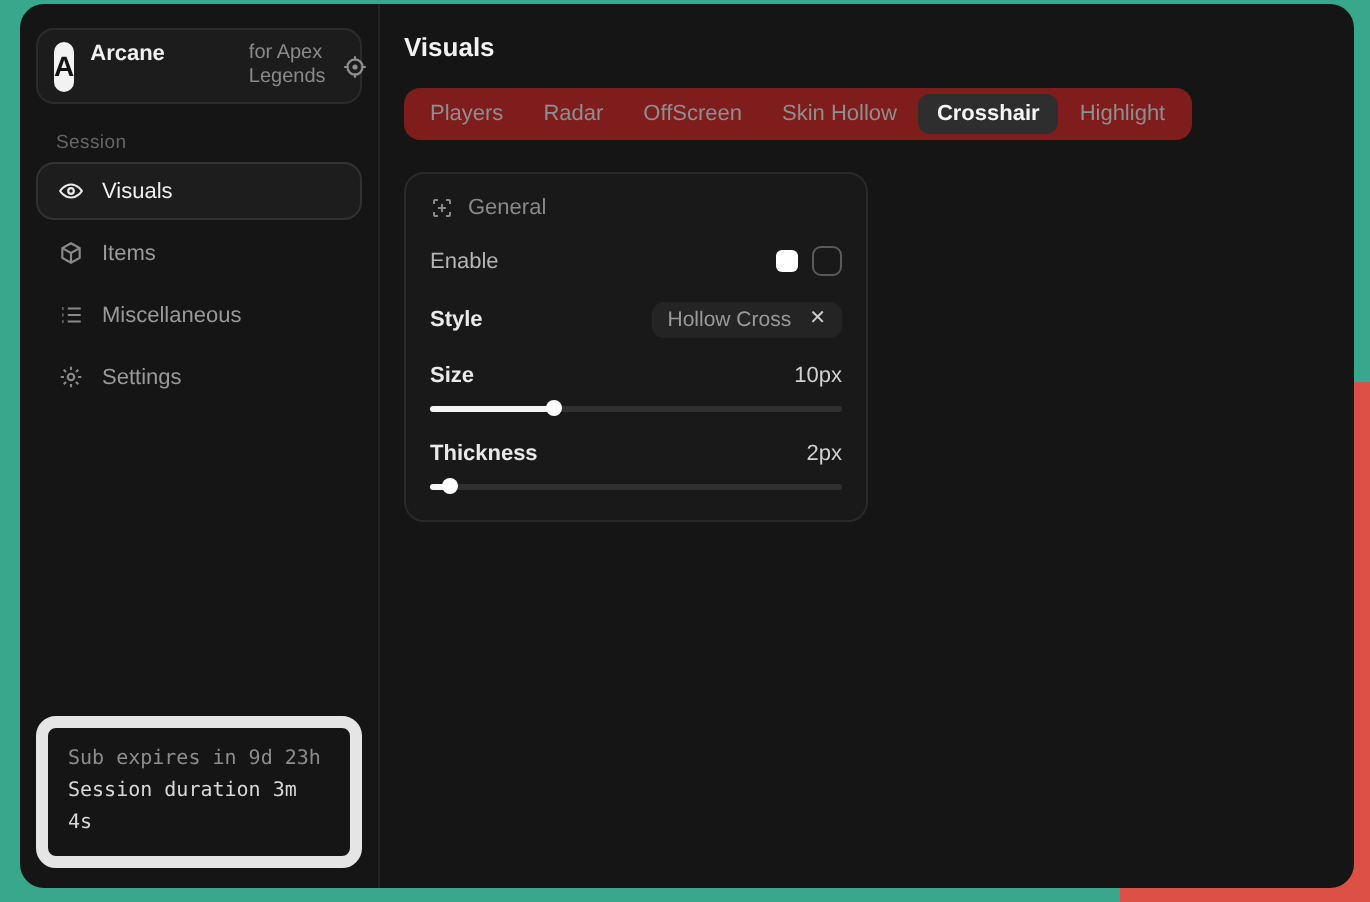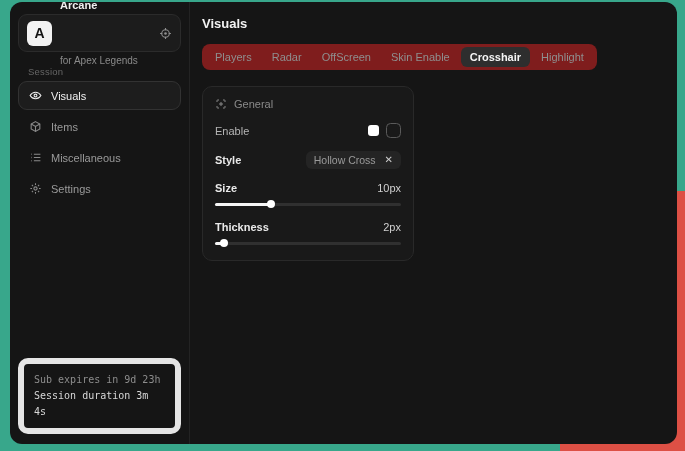--- a/index.html
+++ b/index.html
@@ -28,21 +28,21 @@
   .app-card {
     display:flex; align-items:center; gap:8px;
     background:#1c1c1c; border:1px solid #2b2b2b; border-radius:9px;
     padding:6px 8px; height:38px;
   }
   .app-logo {
     width:25px; height:25px; border-radius:6px; background:#f2f2f2;
     color:#121212; font-weight:bold; font-size:14px;
     display:flex; align-items:center; justify-content:center;
   }
-  .app-meta { display:flex; flex-direction:column; line-height:1.25; flex:1;gap:42px; }
+  .app-meta { display:flex; flex-direction:row; line-height:1.25; flex:1;gap:42px; }
   .app-title { color:#f0f0f0; font-weight:bold; font-size:11px; }
   .app-sub { color:#8a8a8a; font-size:10px; }
   .icon { display:inline-flex; align-items:center; justify-content:center; }
   .icon svg { display:block; }
   .cat-label { color:#666; font-size:9.5px; margin:14px 0 4px 10px; letter-spacing:.2px; }
   .nav { display:flex; flex-direction:column; gap:2px; }
   .nav-item {
     display:flex; align-items:center; gap:9px; padding:7px 10px;
     color:#9a9a9a; border:1px solid transparent; border-radius:9px;
     cursor:default;
@@ -65,21 +65,21 @@
   .tabbar {
     display:inline-flex; align-items:center; gap:2px;
     background:#7f1d1d; border-radius:8px; padding:3px 4px; margin-top:13px;
   }
   .tab {
     padding:4px 9px; color:#8f8f8f; border-radius:6px; font-size:11px;
     cursor:default; white-space:nowrap;
   }
   .tab.selected { background:#2e2e2e; color:#f5f5f5; font-weight:bold; }
   .panel {
-    margin-top:16px; width:212px;
+    margin-top:16px; width:232px;
     background:#191919; border:1px solid #292929; border-radius:10px;
     padding:11px 12px 13px 12px;
   }
   .panel-head { display:flex; align-items:center; gap:7px; color:#8a8a8a; }
   .panel-head .icon { color:#8a8a8a; }
   .row {
     display:flex; align-items:center; justify-content:space-between;
     margin-top:13px;
   }
   .lbl-dim { color:#b5b5b5; }
@@ -192,21 +192,21 @@
   </div>
 
   <div class="main">
 
     <div class="main-title">Visuals</div>
 
     <div class="tabbar">
       <div class="tab">Players</div>
       <div class="tab">Radar</div>
       <div class="tab">OffScreen</div>
-      <div class="tab">Skin Enable</div>
+      <div class="tab">Skin Hollow</div>
       <div class="tab selected">Crosshair</div>
       <div class="tab">Highlight</div>
     </div>
 
     <div class="panel">
 
       <div class="panel-head">
         <span class="icon">
           <svg width="12" height="12" viewBox="0 0 24 24" fill="none" stroke="currentColor" stroke-width="2">
             <path d="M4 8V5a1 1 0 0 1 1-1h3M16 4h3a1 1 0 0 1 1 1v3M20 16v3a1 1 0 0 1-1 1h-3M8 20H5a1 1 0 0 1-1-1v-3"></path>

